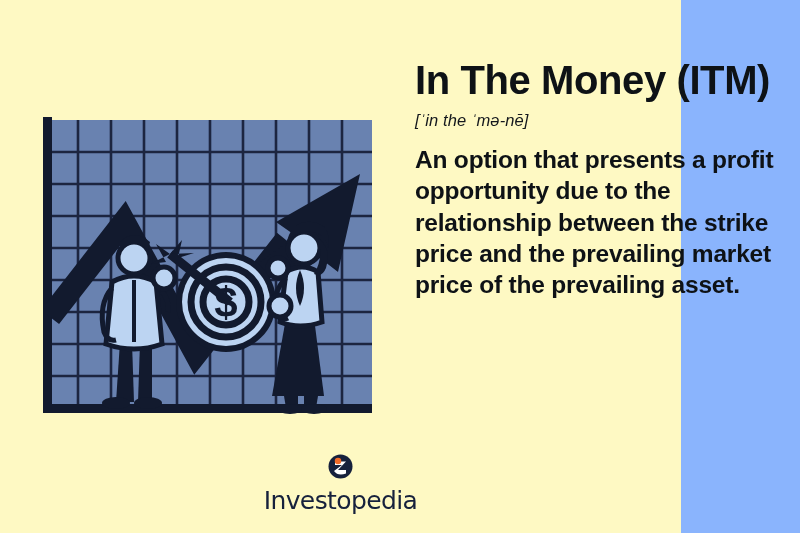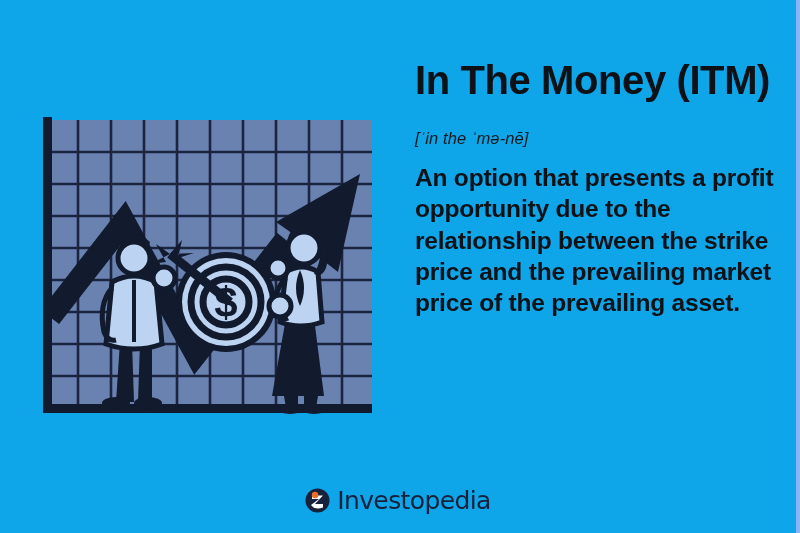--- a/index.html
+++ b/index.html
@@ -9,23 +9,23 @@
   }
   body {
     width: 800px;
     height: 533px;
     overflow: hidden;
     font-family: "Liberation Sans", sans-serif;
     background: #8ab4fd;
   }
   .card {
     position: relative;
-    width: 796px;
+    width: 681px;
     height: 533px;
-    background: #0ea5e9;
+    background: #fef9c3;
     box-sizing: border-box;
   }
 
   
   .illustration {
     position: absolute;
     left: 28px;
     top: 112px;
     width: 352px;
     height: 310px;
@@ -48,21 +48,21 @@
     font-weight: bold;
     line-height: 1.12;
     color: #0e1216;
     letter-spacing: -0.4px;
     margin: 0;
   }
   .phonetic {
     font-size: 16.5px;
     font-style: italic;
     color: #14181d;
-    margin: 26px 0 0 0;
+    margin: 8px 0 0 0;
     letter-spacing: 0.1px;
   }
   .definition {
     font-size: 24.5px;
     font-weight: bold;
     line-height: 1.28;
     color: #0e1216;
     margin: 14px 0 0 0;
     letter-spacing: -0.2px;
   }
@@ -70,20 +70,21 @@
   
   .logo {
     position: absolute;
     left: 0;
     right: 0;
     bottom: 18px;
     display: flex;
     align-items: center;
     justify-content: center;
     gap: 7px;
+    flex-direction: column;
   }
   .logo-mark {
     width: 25px;
     height: 25px;
     display: block;
   }
   .logo-text {
     font-size: 25px;
     color: #16213c;
     letter-spacing: -0.6px;

